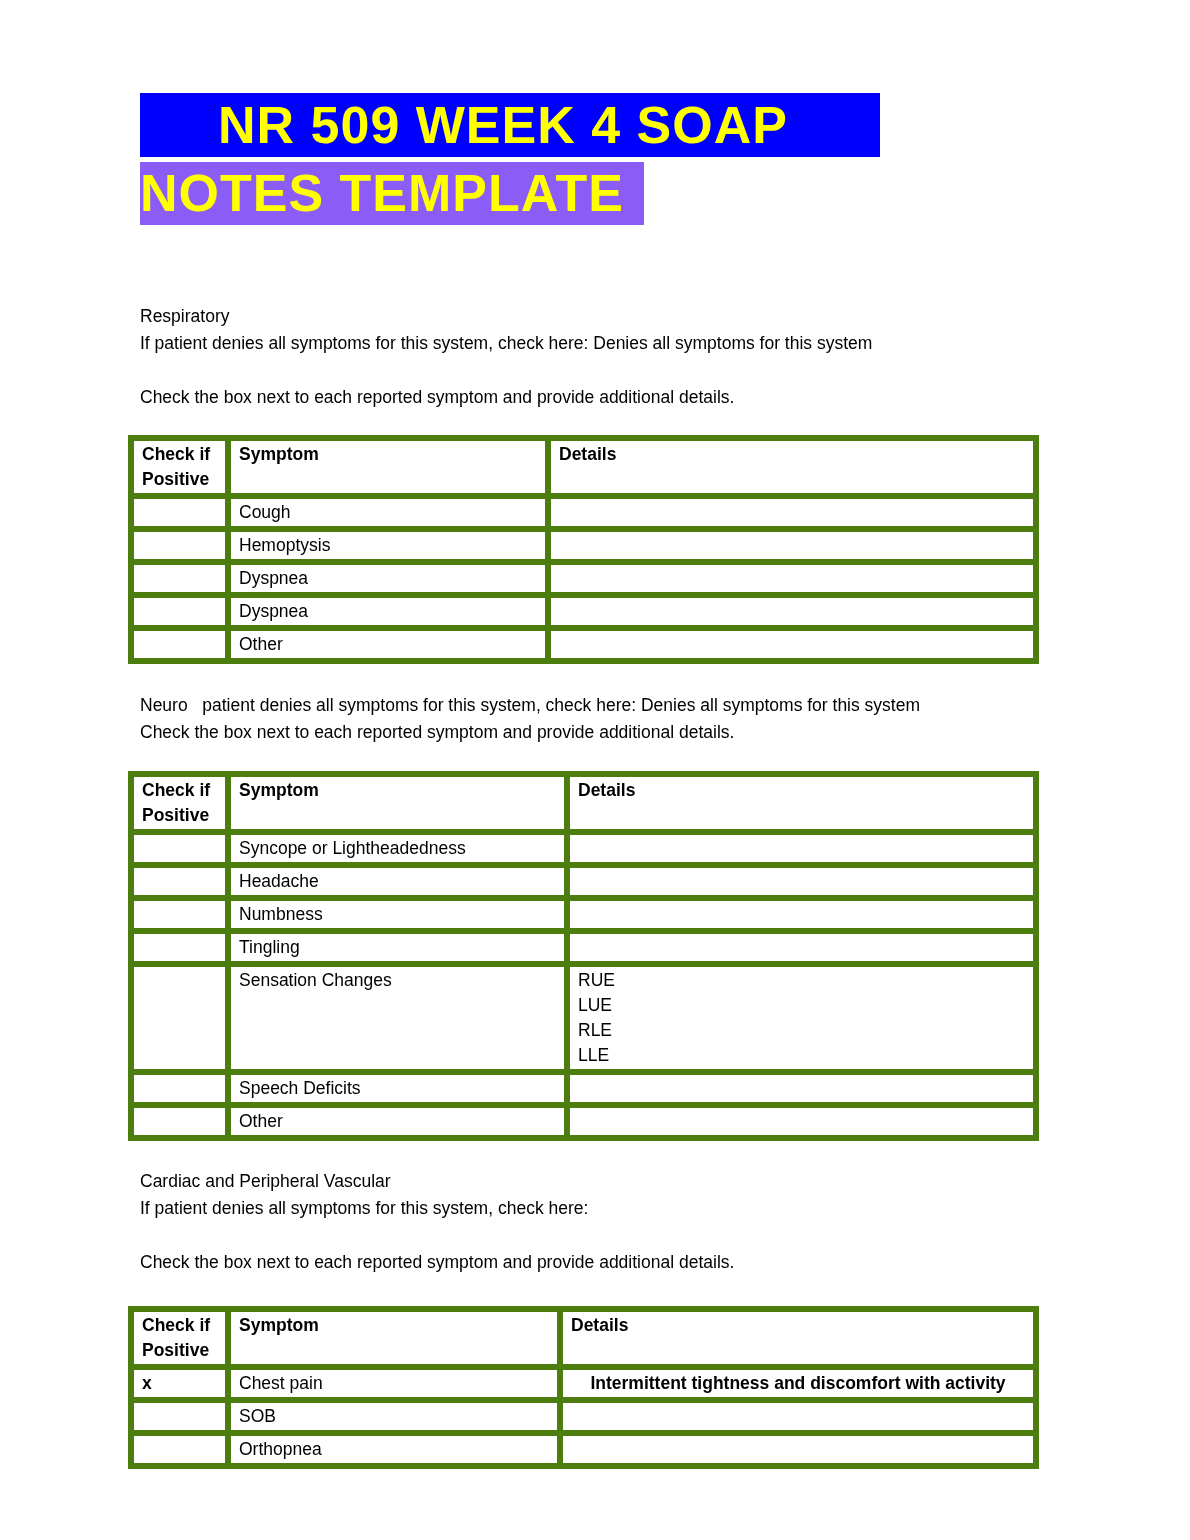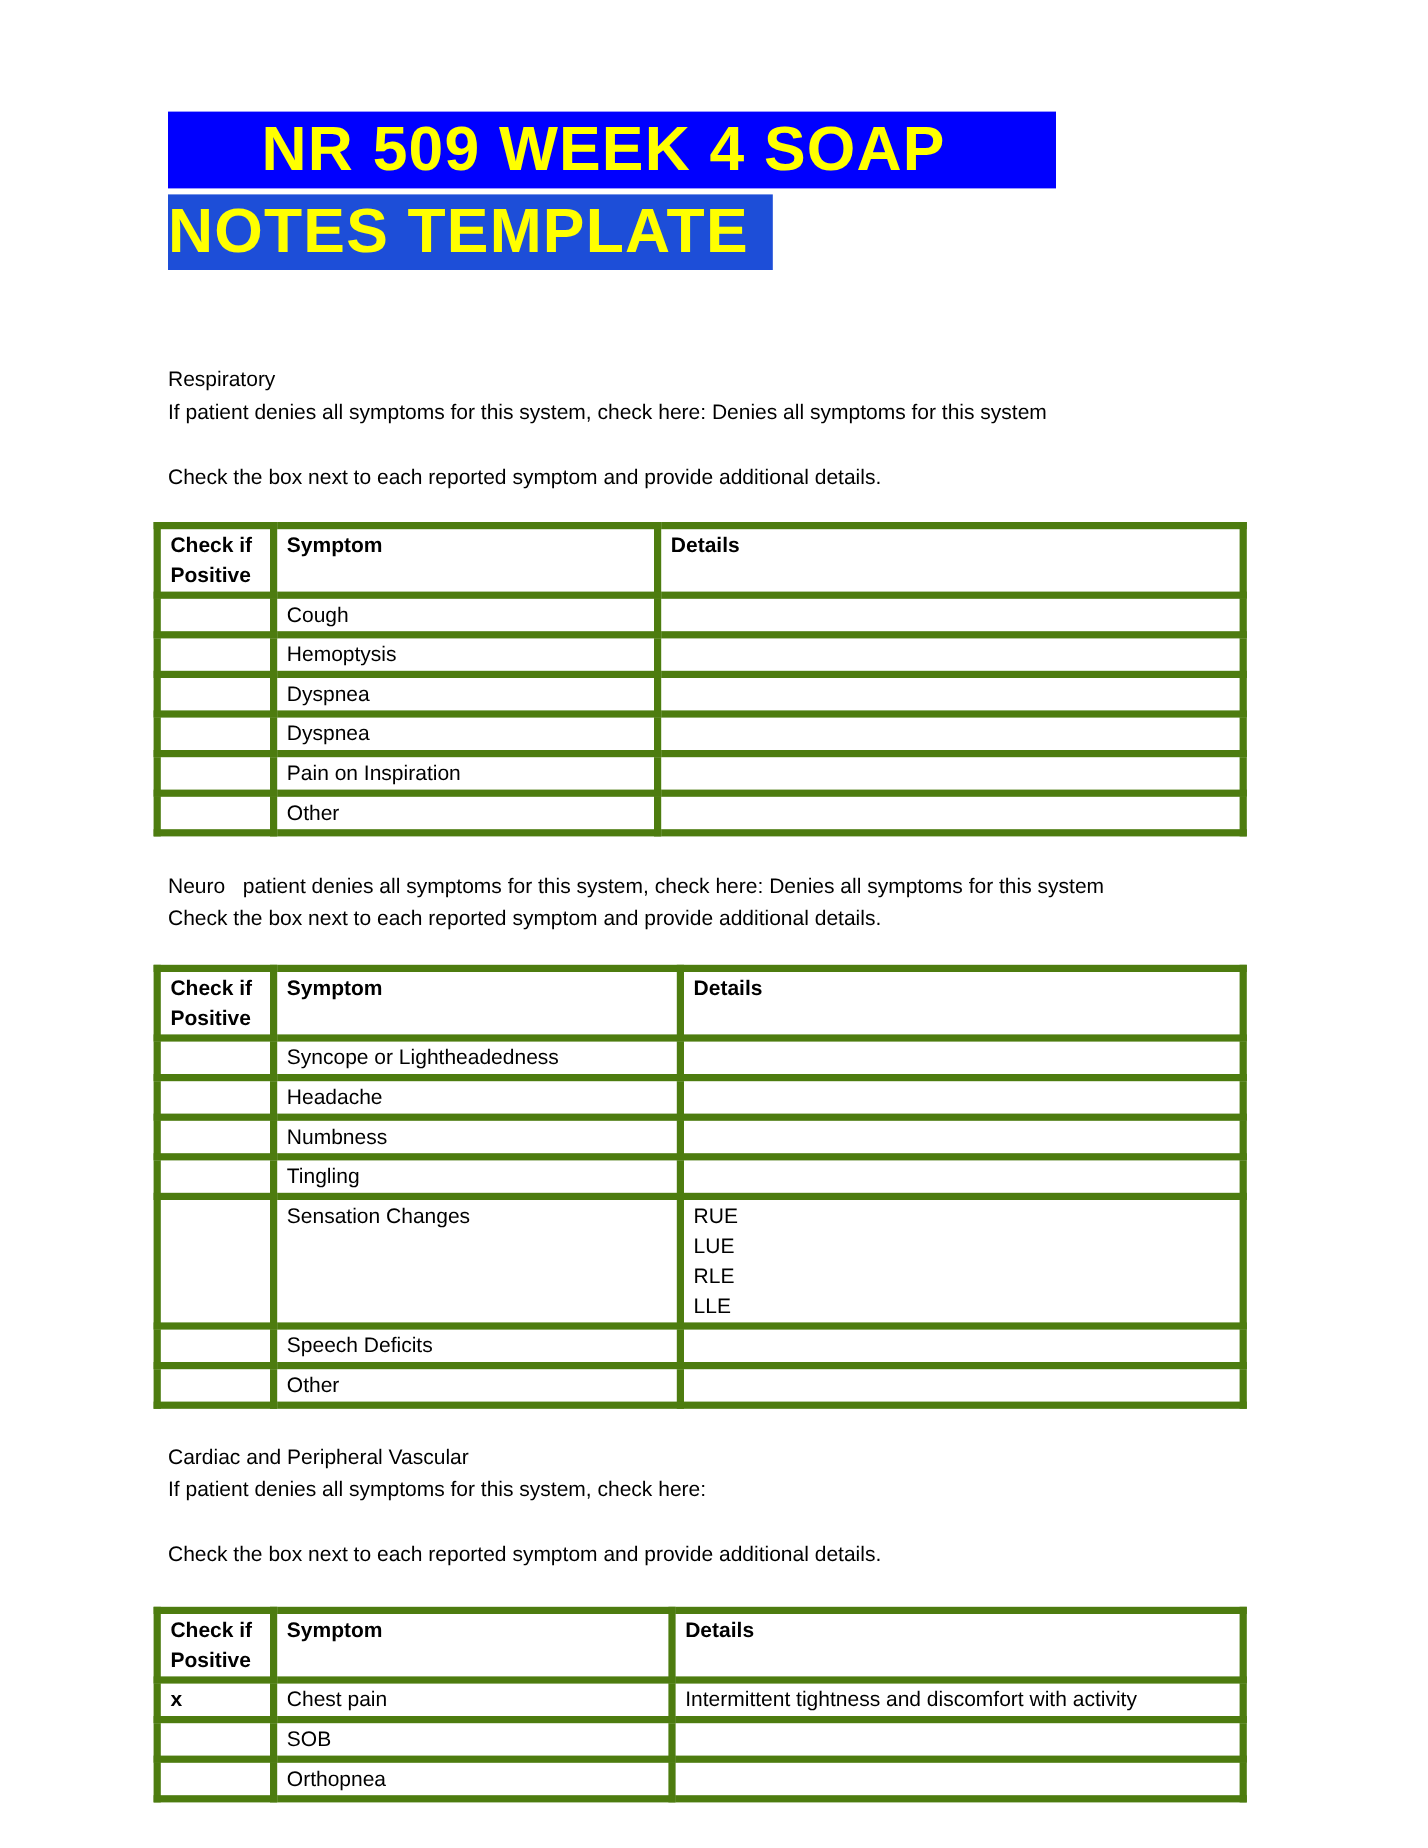--- a/index.html
+++ b/index.html
@@ -54,38 +54,38 @@
     padding:1px 8px;
     font-size:17.5px;
     line-height:25px;
     vertical-align:top;
     text-align:left;
     overflow:hidden;
   }
   table.t th{font-weight:bold;}
   td.check-cell{text-align:center;font-weight:bold;}
   td.details-cell{white-space:pre-line;}
-  td.details-cell.bold{font-weight:normal;}
+  td.details-cell.bold{font-weight:bold;text-align:center;}
 
   col.col-check{width:97px;}
   .t-resp    col.col-symptom{width:320px;} .t-resp    col.col-details{width:488px;}
   .t-neuro   col.col-symptom{width:339px;} .t-neuro   col.col-details{width:469px;}
   .t-cardiac col.col-symptom{width:332px;} .t-cardiac col.col-details{width:476px;}
 </style>
 </head>
 <body>
 
 <div class="page">
 
   <div class="title-block">
     <div class="title-line">
       <span class="hl l1" style="background: rgb(0, 0, 255); color: rgb(255, 255, 0);">NR 509 WEEK 4 SOAP</span>
     </div>
     <div class="title-line">
-      <span class="hl l2" style="background: #1d4ed8; color: rgb(255, 255, 0); text-align: center;">NOTES TEMPLATE</span>
+      <span class="hl l2" style="background: #8b5cf6; color: rgb(255, 255, 0); text-align: center;">NOTES TEMPLATE</span>
     </div>
   </div>
 
   <section class="sec sec-respiratory">
     <p class="line bold">Respiratory</p>
     <p class="line"><span>If patient </span><b>denies all symptoms for this system</b><span>, check here: </span><b>Denies all symptoms for this system</b></p>
     <div class="blank"></div>
     <p class="line">Check the box next to each reported symptom and provide additional details.</p>
     <table class="t t-resp">
         <colgroup>
@@ -116,25 +116,20 @@
             <td class="symptom-cell">Dyspnea</td>
             <td class="details-cell"></td>
           </tr>
           <tr>
             <td class="check-cell"></td>
             <td class="symptom-cell">Dyspnea</td>
             <td class="details-cell"></td>
           </tr>
           <tr>
             <td class="check-cell"></td>
-            <td class="symptom-cell">Pain on Inspiration</td>
-            <td class="details-cell"></td>
-          </tr>
-          <tr>
-            <td class="check-cell"></td>
             <td class="symptom-cell">Other</td>
             <td class="details-cell"></td>
           </tr>
         </tbody>
       </table>
   </section>
 
   <section class="sec sec-neuro">
     <p class="line"><b>Neuro</b><span>   patient </span><b>denies all symptoms for this system</b><span>, check here: </span><b>Denies all symptoms for this system</b></p>
     <p class="line">Check the box next to each reported symptom and provide additional details.</p>

